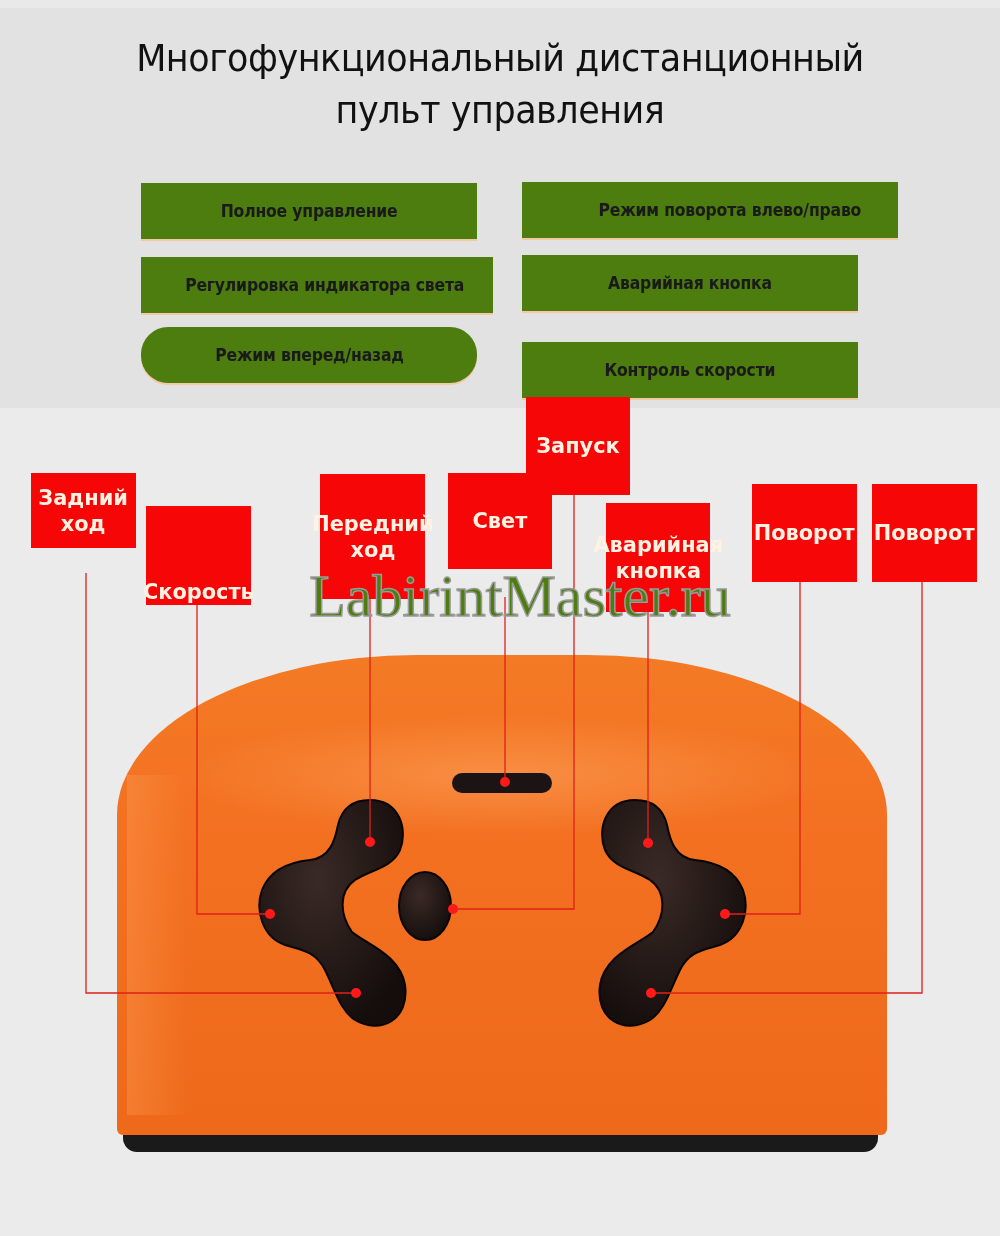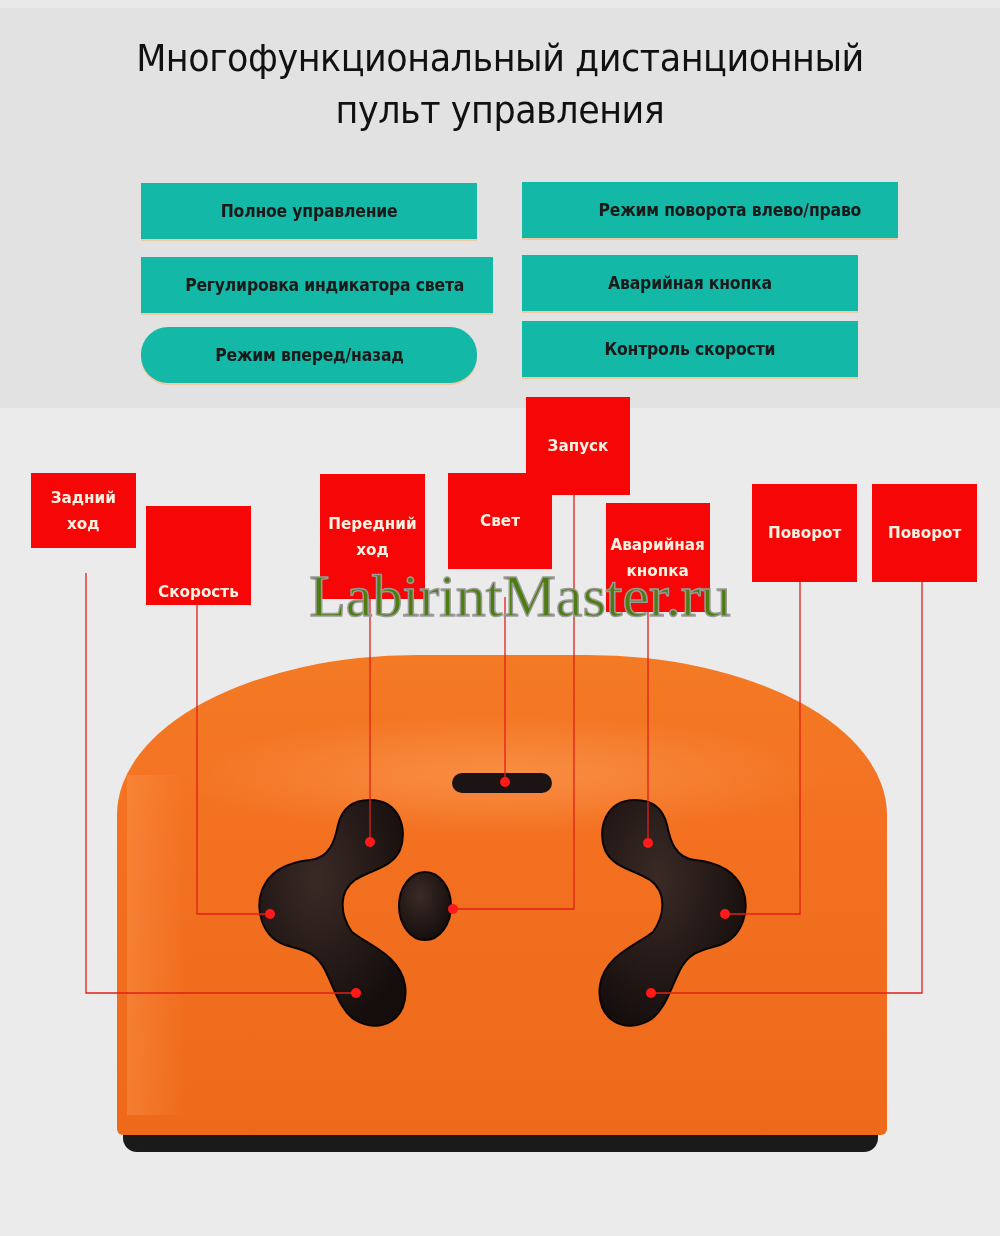--- a/index.html
+++ b/index.html
@@ -15,31 +15,31 @@
   .top-band::before {
     content: ""; position: absolute; left: 0; top: 0; width: 1000px; height: 8px; background: #e9e9e9;
   }
   .title {
     position: absolute; left: 0; top: 32px; width: 1000px; text-align: center;
     font-family: "DejaVu Sans", sans-serif; font-size: 38px; line-height: 52px;
     color: #111; letter-spacing: -0.5px; font-weight: normal;
     transform: scaleX(0.92); transform-origin: center;
   }
   .feat {
-    position: absolute; height: 56px; background: #14b8a6;
+    position: absolute; height: 56px; background: #4d7c0f;
     display: flex; align-items: center; justify-content: center;
     font-size: 17px; color: #1a1a1a; white-space: nowrap;
     box-shadow: 0 2px 0 #f3c9a3;
   }
   .feat span { transform: scaleX(0.92); display: inline-block; font-weight: bold; letter-spacing: -0.2px; }
 
   .label {
     position: absolute; background: #f60606; color: #fff2e2;
     display: flex; align-items: center; justify-content: center; text-align: center;
-    font-weight: bold; font-size: 16px; line-height: 26px; white-space: pre-line;
+    font-weight: bold; font-size: 22px; line-height: 26px; white-space: pre-line;
     overflow: visible;
   }
   .label span { display: inline-block; transform: scaleX(0.95); }
 
   .watermark {
     position: absolute; left: 280px; top: 562px; width: 480px; text-align: center;
     font-family: Liberation Serif, serif; font-size: 60px; color: #4d7c0f;
     -webkit-text-stroke: 1.5px #9a9a9a; letter-spacing: 0px; pointer-events: none;
     z-index: 5;
   }
@@ -86,21 +86,21 @@
 <div class="feat" style="left:141px; top:327px; width:336px;border-radius:27px;">
     <span>Режим вперед/назад</span>
   </div>
 
 <div class="feat" style="left:522px; top:182px; width:336px;padding-left:40px;">
     <span>Режим поворота влево/право</span>
   </div>
 <div class="feat" style="left:522px; top:255px; width:336px;">
     <span>Аварийная кнопка</span>
   </div>
-<div class="feat" style="left:522px; top:321px; width:336px;">
+<div class="feat" style="left:522px; top:342px; width:336px;">
     <span>Контроль скорости</span>
   </div>
 
 <div class="device-shadow"></div>
 <div class="device">
   <div class="hl"></div>
   <div class="hl-left"></div>
 </div>
 
 <svg class="btn-layer" width="1000" height="1236" viewBox="0 0 1000 1236">

